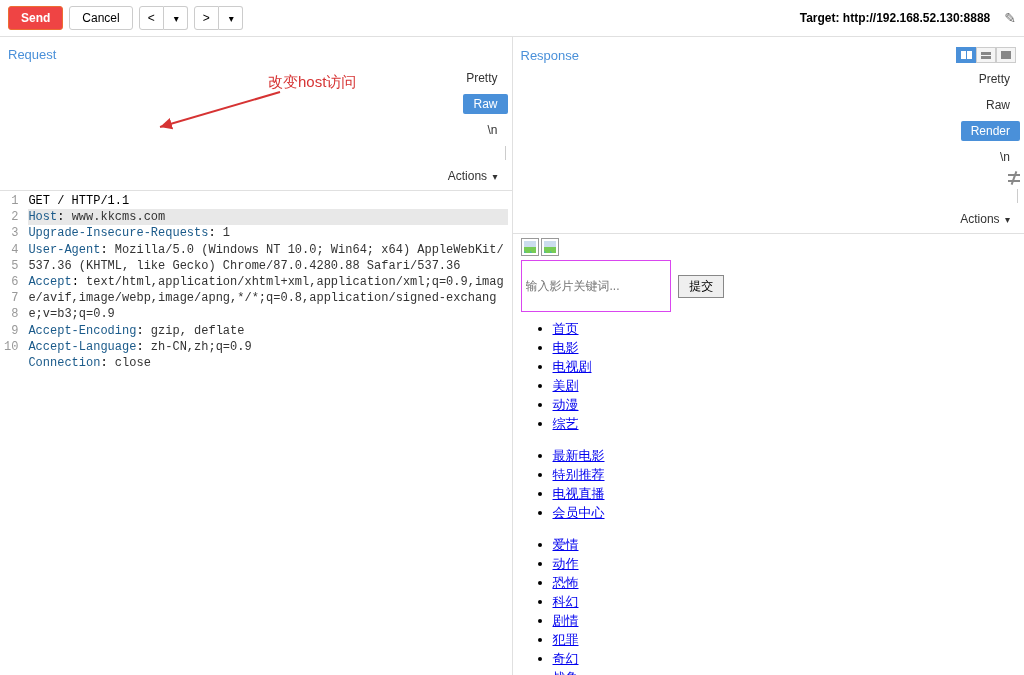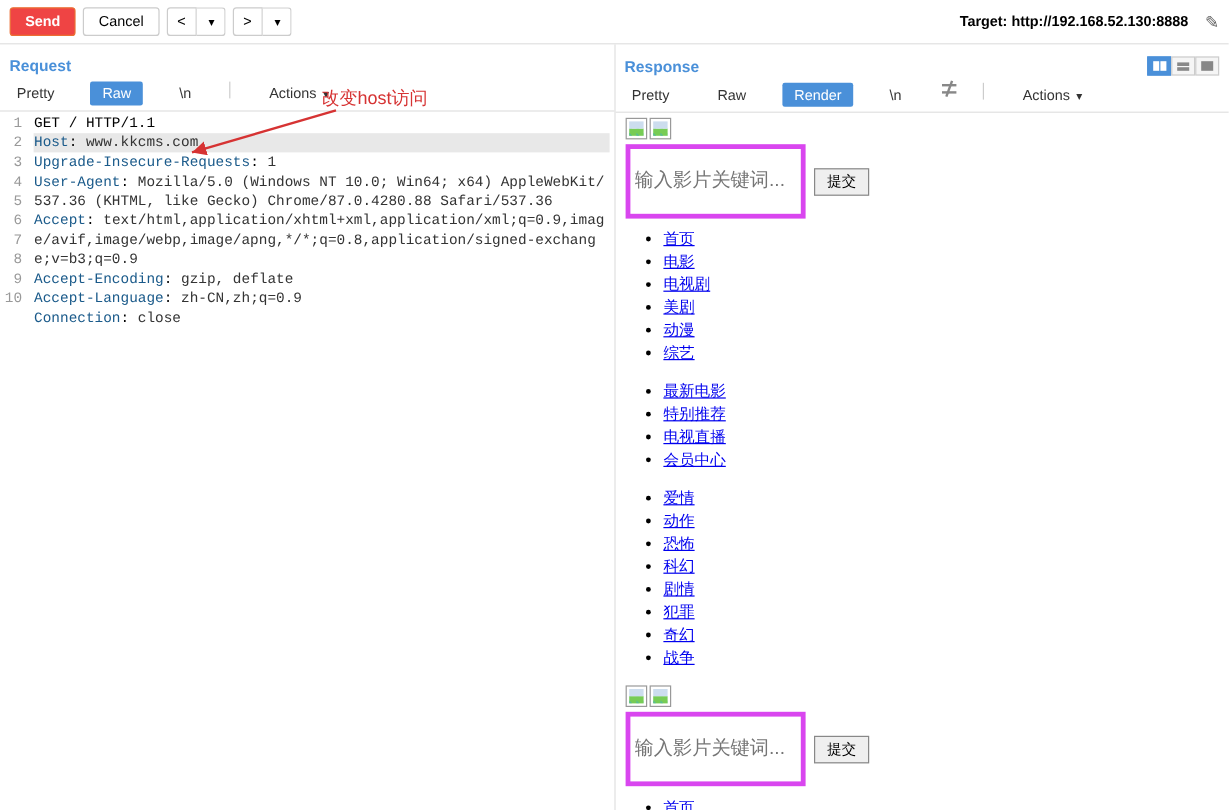--- a/index.html
+++ b/index.html
@@ -11,48 +11,48 @@
 .btn-group .btn { border-radius:0; padding:4px 8px; }
 .btn-group .btn:first-child { border-radius:3px 0 0 3px; }
 .btn-group .btn:last-child { border-radius:0 3px 3px 0; border-left:none; }
 .spacer { flex:1; }
 .target { font-size:12px; font-weight:bold; }
 .pencil-icon { margin-left:8px; font-size:14px; color:#666; cursor:pointer; }
 .main { display:flex; height:calc(675px - 34px); }
 .pane { flex:1; display:flex; flex-direction:column; border-right:1px solid #e0e0e0; position:relative; min-width:0; }
 .pane:last-child { border-right:none; }
 .pane-header { padding:10px 8px 6px; display:flex; align-items:center; }
-.pane-title { color:#4a90d9; font-size:13px; font-weight:bold; }
+.pane-title { color:#4a90d9; font-size:13px; font-weight:normal; }
 .view-toggle { display:flex; gap:0; margin-left:auto; }
 .view-toggle .vt { width:20px; height:16px; border:1px solid #ccc; background:#f5f5f5; cursor:pointer; display:flex; align-items:center; justify-content:center; }
 .view-toggle .vt.active { background:#4a90d9; border-color:#4a90d9; }
 .vt-ico { display:flex; gap:1px; }
 .vt-ico span { width:5px; height:8px; background:#888; }
 .vt.active .vt-ico span { background:#fff; }
-.tab-bar { display:flex; align-items:flex-start; gap:20px; padding:0 4px 4px; border-bottom:1px solid #e0e0e0; }
+.tab-bar { display:flex; align-items:flex-end; gap:6px; padding:0 4px 4px; border-bottom:1px solid #e0e0e0;flex-direction:column; }
 .tab { padding:3px 10px; font-size:12px; color:#333; cursor:pointer; border-radius:2px; }
 .tab.active { background:#4a90d9; color:#fff; }
 .tab-sep { width:1px; height:14px; background:#ccc; margin:0 2px; }
 .chev { font-size:10px; margin-left:2px; }
 .editor { flex:1; display:flex; overflow:auto; font-family: "Courier New", monospace; font-size:12px; line-height:1.35; }
 .gutter { padding:2px 4px 2px 2px; color:#999; text-align:right; user-select:none; }
 .gutter div { padding:0 2px; }
 .code { padding:2px 4px; flex:1; }
 .code .ln { white-space:pre-wrap; word-break:break-all; }
 .ln.hl { background:#e8e8e8; }
 .hdr-name { color:#1a5a8a; }
 .hdr-val { color:#333; }
 .annotation { position:absolute; color:#d63333; font-size:15px; pointer-events:none; }
 .arrow-svg { position:absolute; pointer-events:none; }
 .render-body { flex:1; overflow:auto; padding:4px 8px; font-family: Arial, sans-serif; font-size:13px; }
 .img-ph { display:inline-block; width:18px; height:18px; border:1px solid #999; position:relative; vertical-align:bottom; margin-right:2px; }
 .img-ph::before { content:""; position:absolute; left:2px; right:2px; bottom:2px; top:8px; background: linear-gradient(45deg,#5b9 25%, transparent 25%) 0 0/6px 6px,#7c5; }
 .img-ph::after { content:""; position:absolute; left:2px; right:2px; top:2px; height:6px; background:#cde; }
 .search-row { margin:4px 0 8px; }
-.search-input { width:150px; padding:18px 4px; font-size:16px; border:4px solid #d946ef; }
+.search-input { width:150px; padding:18px 4px; font-size:12px; border:1px solid #d946ef; }
 .submit-btn { padding:2px 10px; font-size:12px; border:1px solid #888; background:#efefef; cursor:pointer; margin-left:4px; }
 .link-list { list-style:disc; padding-left:32px; }
 .link-list li { margin:1px 0; }
 .link-list a { color:#0000ee; text-decoration:underline; }
 .list-block { margin-bottom:14px; }
 .neq-icon { display:inline-block; width:12px; height:10px; margin-left:4px; position:relative; vertical-align:middle; }
 .neq-icon::before, .neq-icon::after { content:""; position:absolute; left:0; right:0; height:2px; background:#888; }
 .neq-icon::before { top:1px; }
 .neq-icon::after { bottom:1px; }
 .neq-icon .sl { position:absolute; width:2px; height:14px; background:#888; left:5px; top:-2px; transform:rotate(20deg); }

